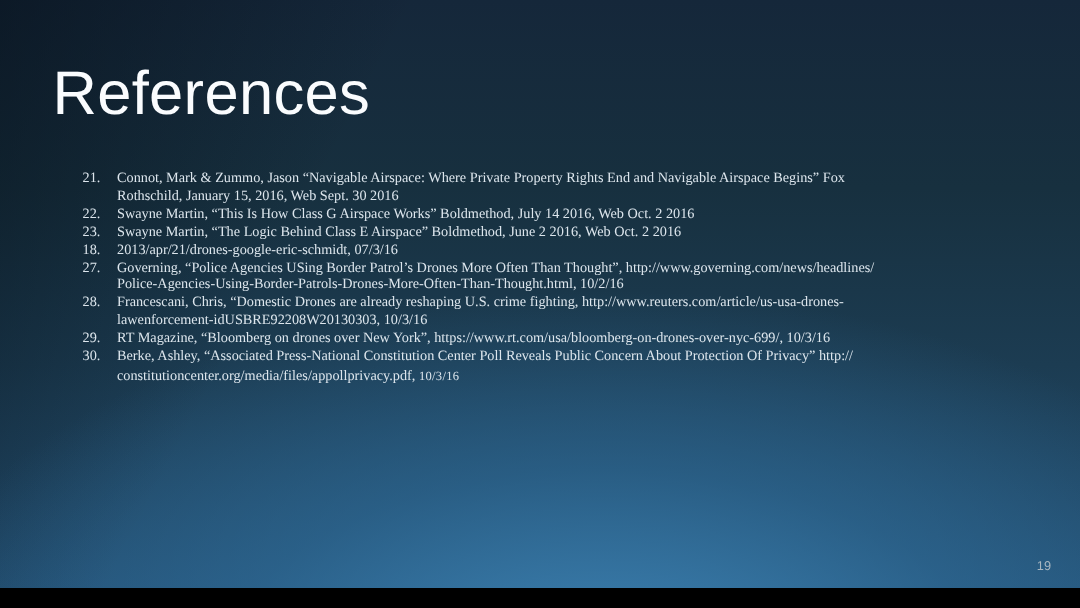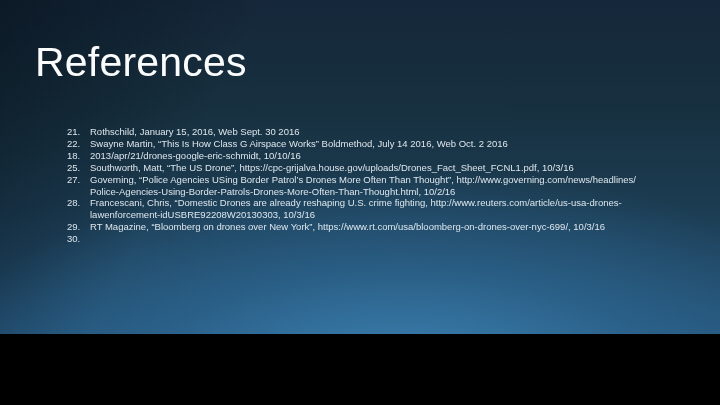--- a/index.html
+++ b/index.html
@@ -3,21 +3,21 @@
 <meta charset="utf-8">
 <style>
   html, body {
     margin: 0;
     padding: 0;
     background: #000;
   }
   .slide {
     position: relative;
     width: 720px;
-    height: 334px;
+    height: 392px;
     overflow: hidden;
     font-family: "Liberation Sans", "DejaVu Sans", sans-serif;
     background:
       radial-gradient(95% 95% at 56% 116%, rgba(64,136,186,0.95) 0%, rgba(47,108,153,0.60) 38%, rgba(36,84,120,0) 70%),
       linear-gradient(118deg, rgba(5,14,23,0.55) 0%, rgba(5,14,23,0) 30%),
       linear-gradient(180deg, var(--background-top, #15273a) 0%, #17303f 32%, #1c3c52 62%, var(--background-bottom, #245174) 100%);
   }
   .slide-title {
     position: absolute;
     left: 35px;
@@ -26,26 +26,27 @@
     font-size: 41px;
     line-height: 45px;
     font-weight: 300;
     letter-spacing: 0.2px;
     color: var(--title-text, #fafcfe);
   }
   .refs {
     position: absolute;
     left: 55px;
     top: 114px;
-    margin: 12px;
+    margin: 0;
     padding: 0;
     list-style: none;
     font-size: 9.5px;
     line-height: 11.9px;
     color: var(--body-text, #dde6ed);
+    font-family: Liberation Serif, serif;
   }
   .ref {
     display: flex;
   }
   .ref .num {
     flex: none;
     width: 23px;
   }
   .ref .txt {
     flex: none;
@@ -71,39 +72,40 @@
 </head>
 <body>
 
 <div class="slide">
   <h1 class="slide-title">References</h1>
 
   <ol class="refs">
       <li class="ref">
         <span class="num">21.</span>
         <span class="txt">
+          <span class="line"><span>Connot, Mark &amp; Zummo, Jason “Navigable Airspace: Where Private Property Rights End and Navigable Airspace Begins” Fox</span></span>
           <span class="line"><span>Rothschild, January 15, 2016, Web Sept. 30 2016</span></span>
         </span>
       </li>
       <li class="ref">
         <span class="num">22.</span>
         <span class="txt">
           <span class="line"><span>Swayne Martin, “This Is How Class G Airspace Works” Boldmethod, July 14 2016, Web Oct. 2 2016</span></span>
         </span>
       </li>
       <li class="ref">
-        <span class="num">18.</span>
+        <span class="num">23.</span>
         <span class="txt">
-          <span class="line"><span>2013/apr/21/drones-google-eric-schmidt, 10/10/16</span></span>
+          <span class="line"><span>Swayne Martin, “The Logic Behind Class E Airspace” Boldmethod, June 2 2016, Web Oct. 2 2016</span></span>
         </span>
       </li>
       <li class="ref">
-        <span class="num">25.</span>
+        <span class="num">18.</span>
         <span class="txt">
-          <span class="line"><span>Southworth, Matt, “The US Drone”, https://cpc-grijalva.house.gov/uploads/Drones_Fact_Sheet_FCNL1.pdf, 10/3/16</span></span>
+          <span class="line"><span>2013/apr/21/drones-google-eric-schmidt, 07/3/16</span></span>
         </span>
       </li>
       <li class="ref">
         <span class="num">27.</span>
         <span class="txt">
           <span class="line"><span>Governing, “Police Agencies USing Border Patrol’s Drones More Often Than Thought”, http://www.governing.com/news/headlines/</span></span>
           <span class="line"><span>Police-Agencies-Using-Border-Patrols-Drones-More-Often-Than-Thought.html, 10/2/16</span></span>
         </span>
       </li>
       <li class="ref">
@@ -115,18 +117,20 @@
       </li>
       <li class="ref">
         <span class="num">29.</span>
         <span class="txt">
           <span class="line"><span>RT Magazine, “Bloomberg on drones over New York”, https://www.rt.com/usa/bloomberg-on-drones-over-nyc-699/, 10/3/16</span></span>
         </span>
       </li>
       <li class="ref">
         <span class="num">30.</span>
         <span class="txt">
+          <span class="line"><span>Berke, Ashley, “Associated Press-National Constitution Center Poll Reveals Public Concern About Protection Of Privacy” http://</span></span>
+          <span class="line"><span>constitutioncenter.org/media/files/appollprivacy.pdf, </span><span class="os">10/3/16</span></span>
         </span>
       </li>
     </ol>
 
   <div class="page-number os">19</div>
 </div>
 
 </body></html>

